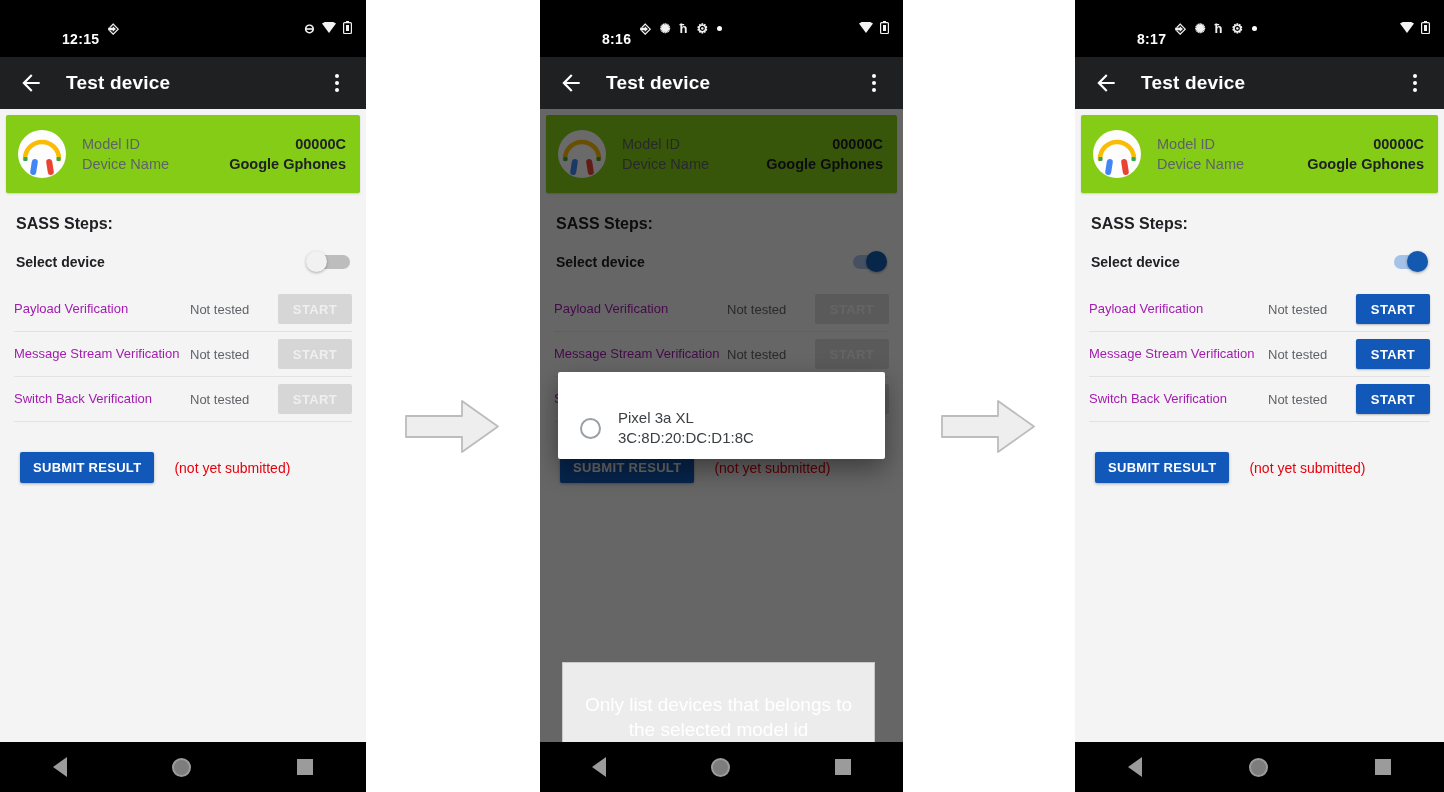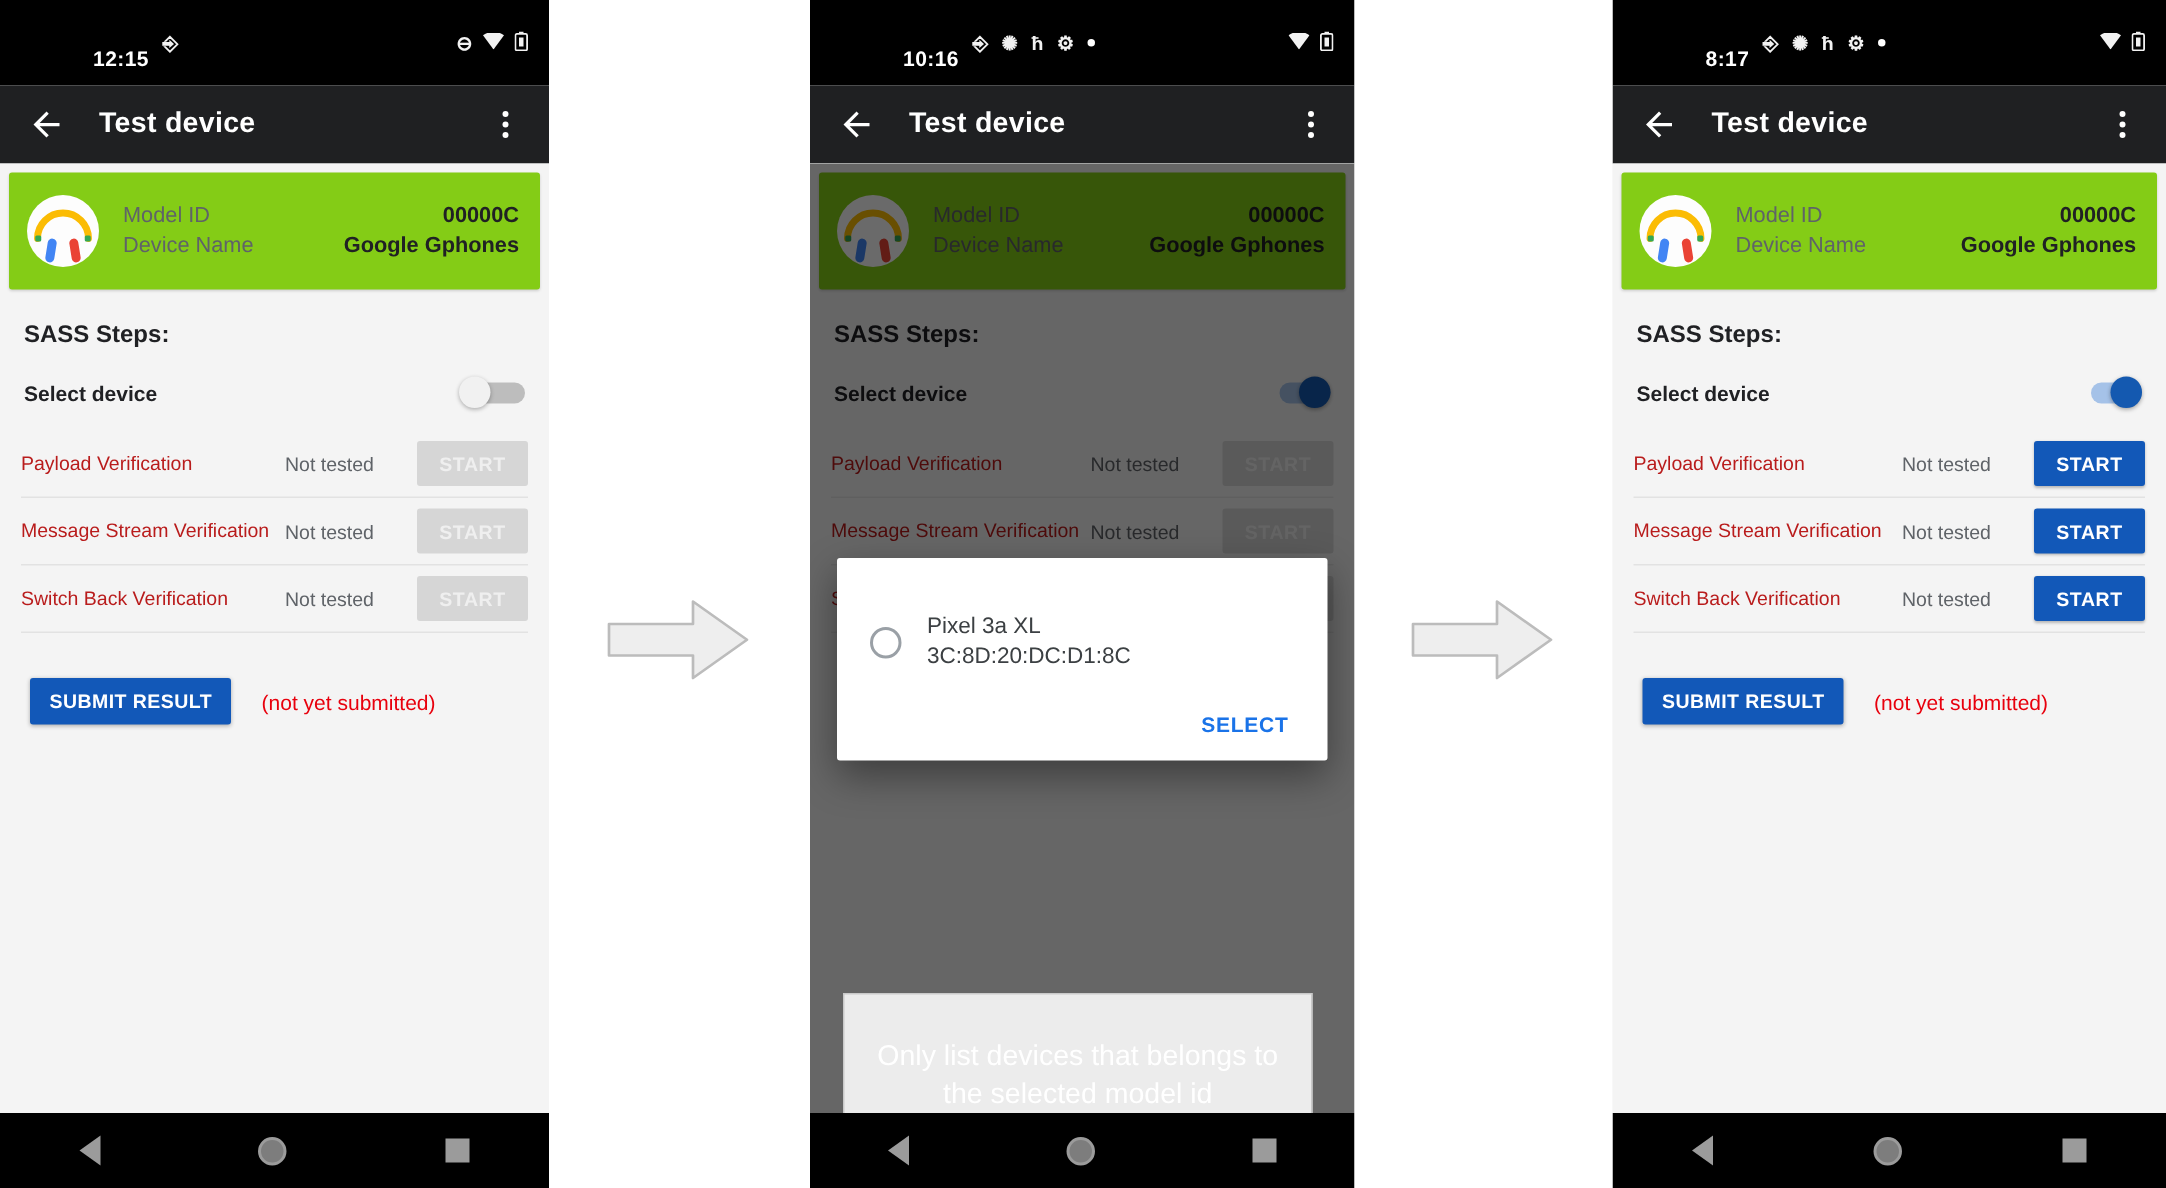--- a/index.html
+++ b/index.html
@@ -85,21 +85,21 @@
   .toggle.on .track { background: #a5c2e8; }
   .toggle.on .thumb { right: 0; background: #1459b0; box-shadow: 0 1px 3px rgba(0,0,0,.35); }
 
   
   .steps { margin: 14px 14px 0 14px; }
   .step-row {
     display: flex; align-items: center; border-bottom: 1px solid #e2e2e2;
     height: 45px;
   }
   .step-row.tall { height: 45px; }
-  .step-name { flex: 1; font-size: 13px; color: #b91c1c; line-height: 1.25; padding-right: 6px; }
+  .step-name { flex: 1; font-size: 13px; color: #a21caf; line-height: 1.25; padding-right: 6px; }
   .step-status { width: 88px; font-size: 13px; color: #5f6368; }
   .start-btn {
     width: 74px; height: 30px; border: none; border-radius: 2px;
     font-size: 13px; font-weight: bold; letter-spacing: .4px;
     font-family: "Liberation Sans", sans-serif; cursor: pointer;
   }
   .start-btn.disabled { background: #d6d6d6; color: #efefef; }
   .start-btn.enabled { background: #1258b8; color: #fff; box-shadow: 0 1px 2px rgba(0,0,0,.25); }
 
   .submit-row { display: flex; align-items: center; margin: 30px 0 0 20px; }
@@ -271,21 +271,21 @@
 
   <div class="arrow" id="arrow1">
     <svg width="96" height="57" viewBox="0 0 96 57">
       <polygon points="2,18 58,18 58,3 94,28.5 58,54 58,39 2,39" fill="#eeeeee" stroke="#bcbcbc" stroke-width="1.8" stroke-linejoin="round"></polygon>
     </svg>
   </div>
 
   <div class="phone" id="phone2">
     <div class="statusbar">
       <div class="sb-left">
-        <span class="sb-time">10:16</span>
+        <span class="sb-time">8:16</span>
         <span class="sb-ico">⎆</span>
         <span class="sb-ico">✺</span>
         <span class="sb-ico">ћ</span>
         <span class="sb-ico">⚙</span>
         <span class="dot-ico"></span>
       </div>
       <div class="sb-right">
         <span class="sb-ico">
           <svg width="14" height="11" viewBox="0 0 14 11">
               <path d="M7 11 L0 1.5 A12 12 0 0 1 14 1.5 Z" fill="#fff"></path>
@@ -375,23 +375,20 @@
       <div class="scrim"></div>
 
       <div class="dialog">
         <div class="dlg-opt">
           <div class="radio"></div>
           <div class="dlg-opt-text">
             <div>Pixel 3a XL</div>
             <div>3C:8D:20:DC:D1:8C</div>
           </div>
         </div>
-        <div class="dlg-actions">
-          <button class="dlg-select">SELECT</button>
-        </div>
       </div>
 
       <div class="callout">
         <span>Only list devices that belongs to the selected model id</span>
       </div>
     </div>
 
     <div class="navbar">
       <div class="nav-back"></div>
       <div class="nav-home"></div>

